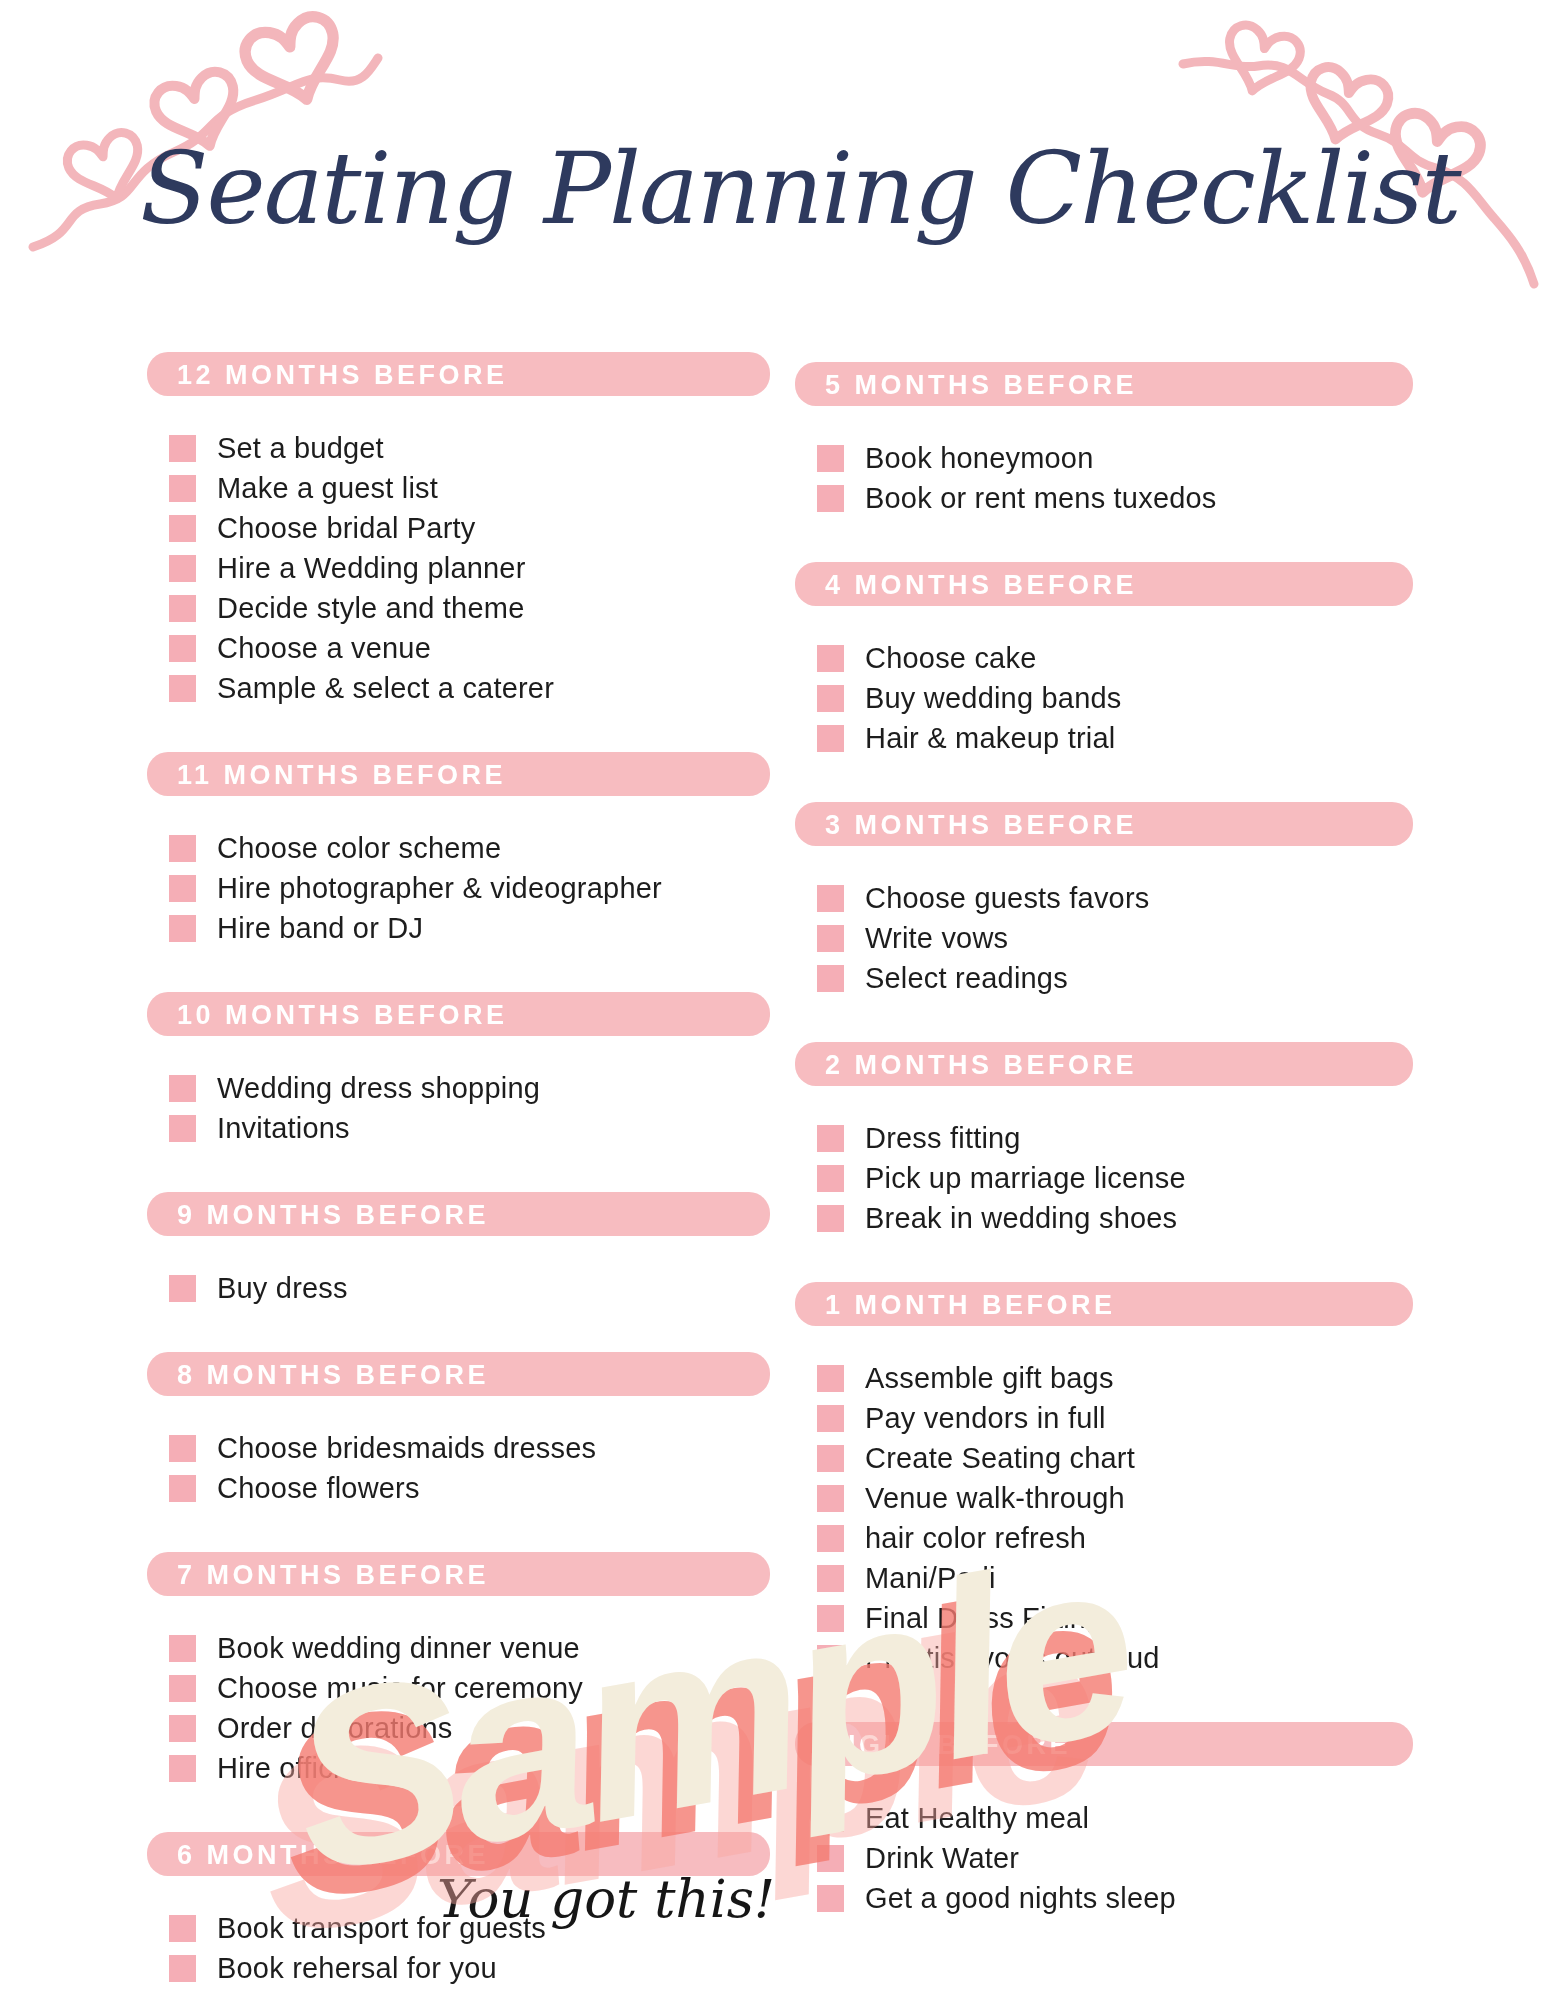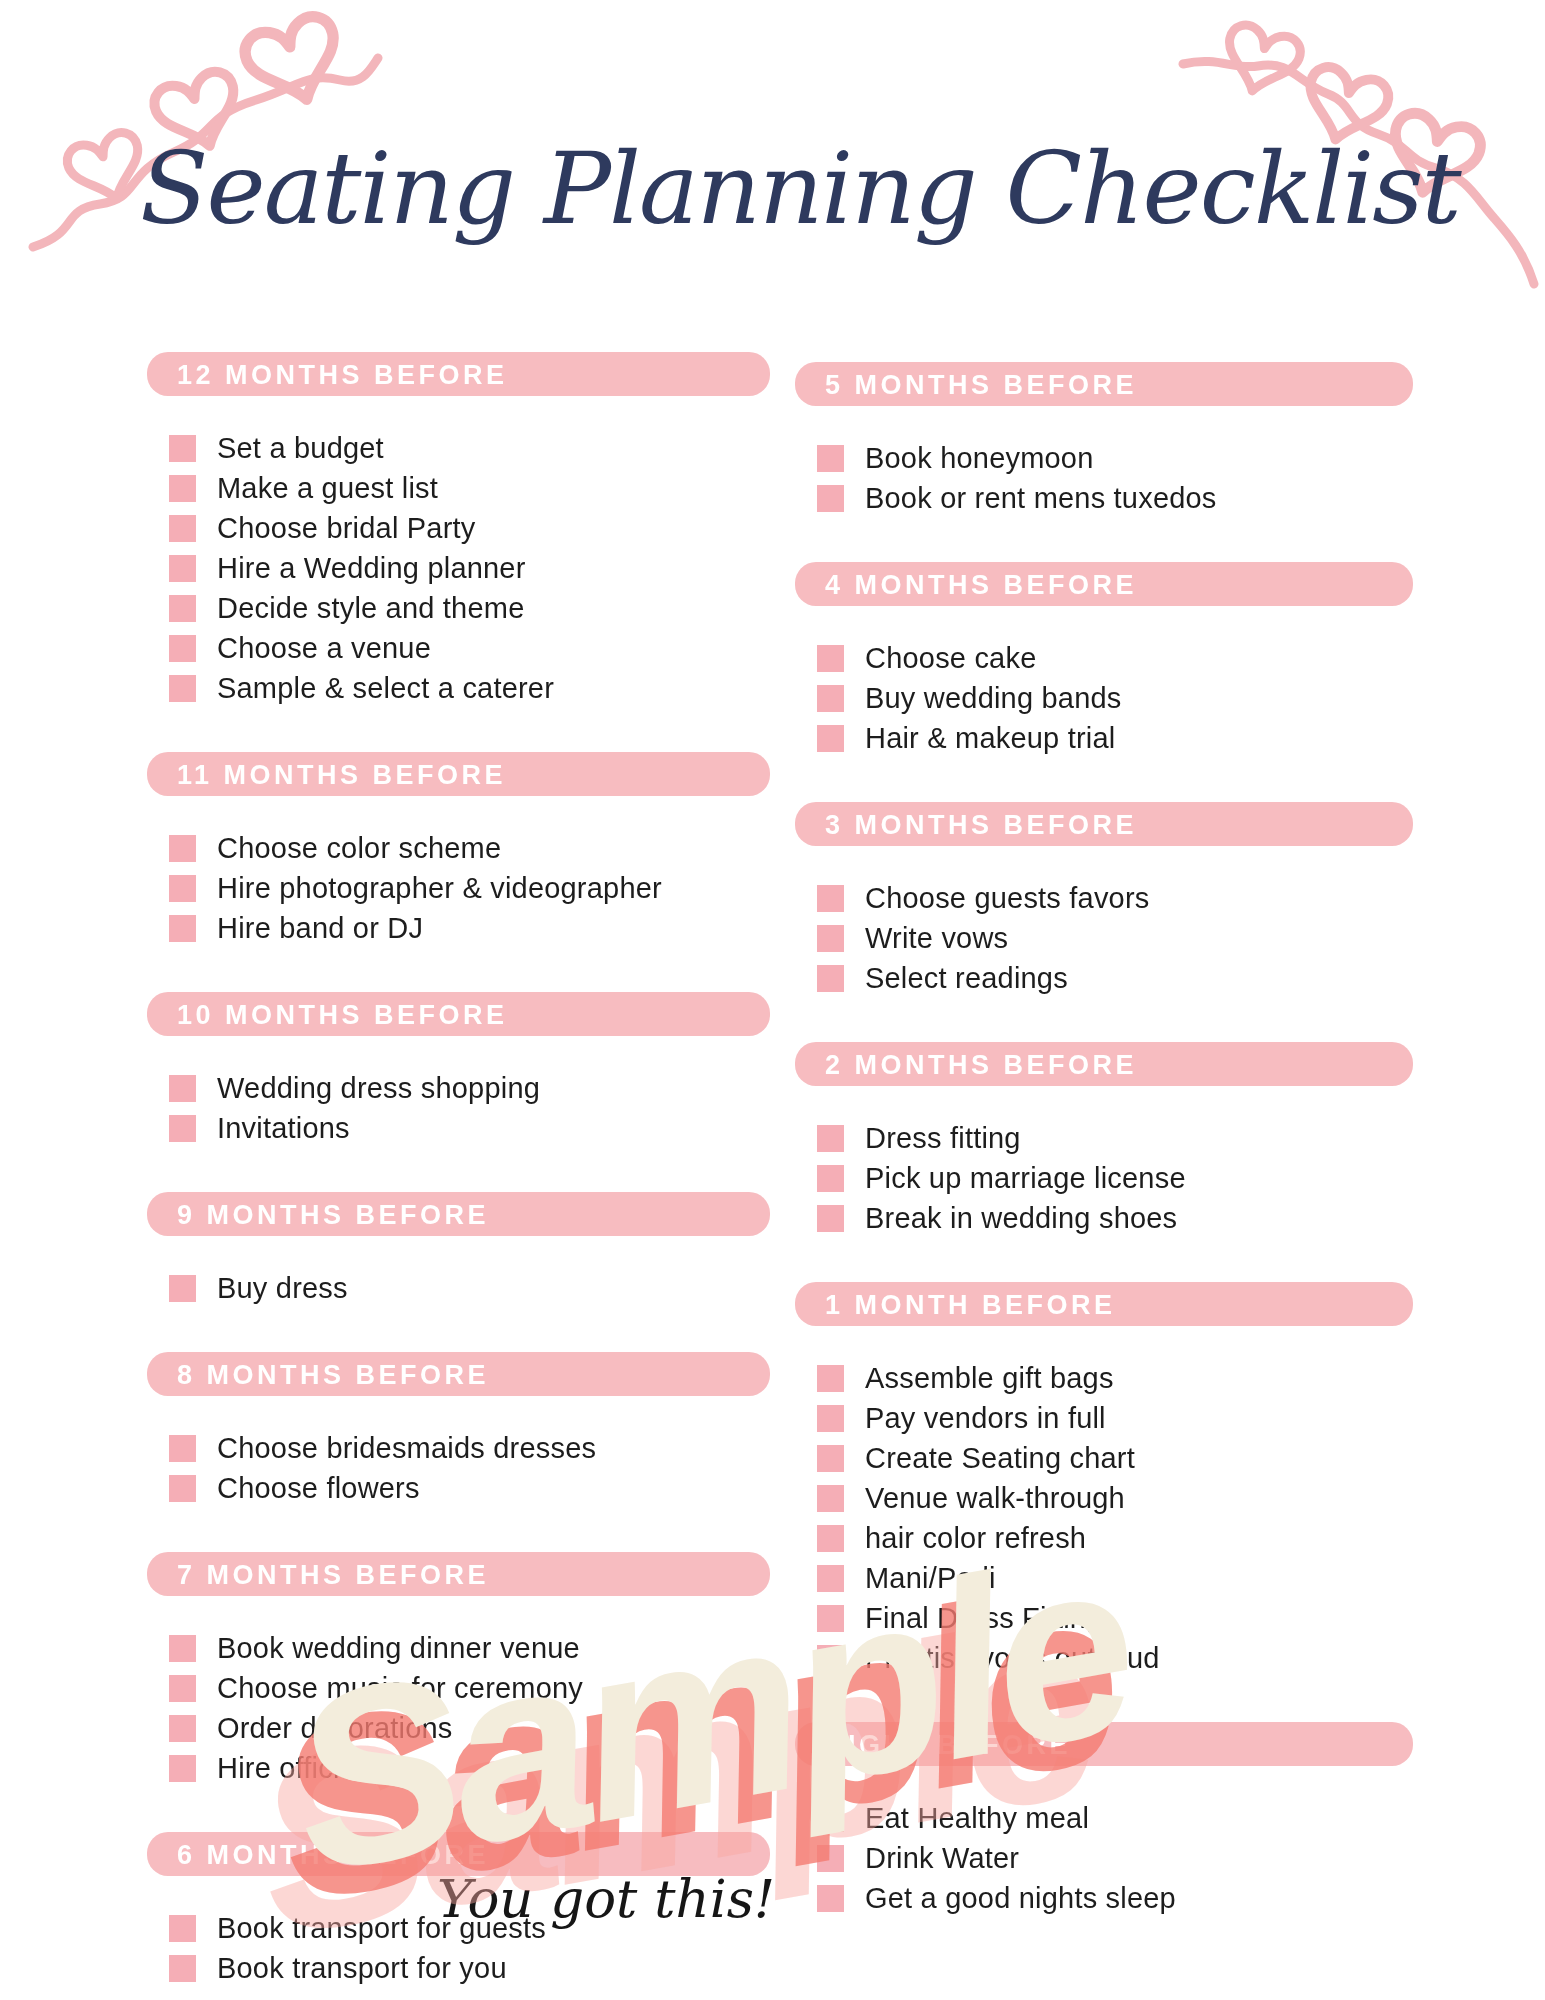--- a/index.html
+++ b/index.html
@@ -194,21 +194,21 @@
     </section>
     <section class="checklist-section">
       <div class="bar">6 MONTHS BEFORE</div>
       <div class="items">
         <div class="item">
           <span class="box"></span>
           <span class="lbl">Book transport for guests</span>
         </div>
         <div class="item">
           <span class="box"></span>
-          <span class="lbl">Book transport for you</span>
+          <span class="lbl">Book rehersal for you</span>
         </div>
       </div>
     </section>
   </div>
 <div id="column-right" class="column">
     <section class="checklist-section">
       <div class="bar">5 MONTHS BEFORE</div>
       <div class="items">
         <div class="item">
           <span class="box"></span>

